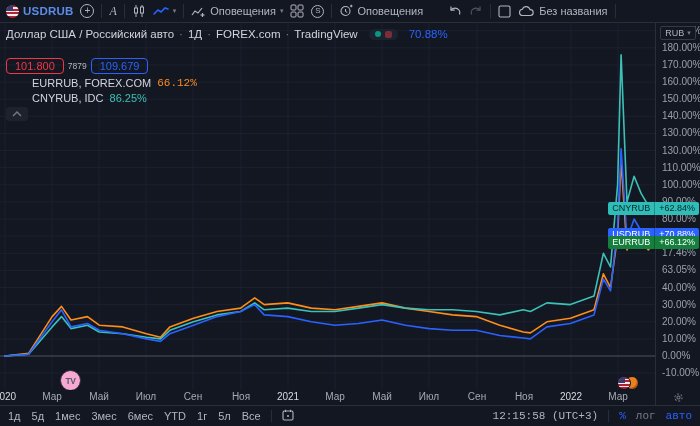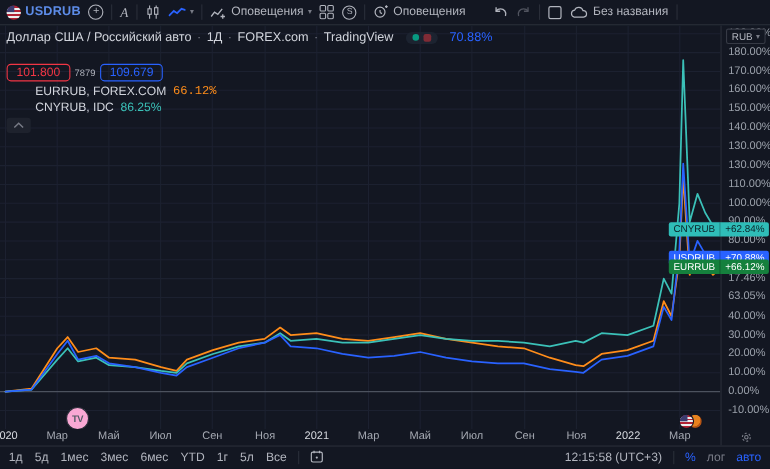--- a/index.html
+++ b/index.html
@@ -80,21 +80,21 @@
   .ttick.major { color:#d7dae0; }
   .tcorner { position:absolute; right:0; top:390px; width:45px; height:15px; border-left:1px solid #2a2e39;
     display:flex; align-items:center; justify-content:center; z-index:21; }
 
   
   .botbar { position:absolute; left:0; right:0; bottom:0; height:21px; border-top:1px solid #2a2e39;
     background:#131722; display:flex; align-items:center; padding:0 8px; font-size:11px; color:#b2b5be; z-index:40; }
   .ranges { display:flex; align-items:center; gap:11px; }
   .range-btn { cursor:default; }
   .bb-sep { width:1px; height:12px; background:#2a2e39; margin:0 10px; }
-  .bb-right { margin-left:auto; display:flex; align-items:center; gap:10px; }
+  .bb-right { margin-left:auto; display:flex; align-items:center; gap:10px;font-family:Liberation Mono, monospace; }
   .blue { color:#2962ff; }
   .graytxt { color:#787b86; }
 </style>
 </head>
 <body>
 
 <div id="app">
 
   <div class="topbar">
     <div class="tb-btn">

